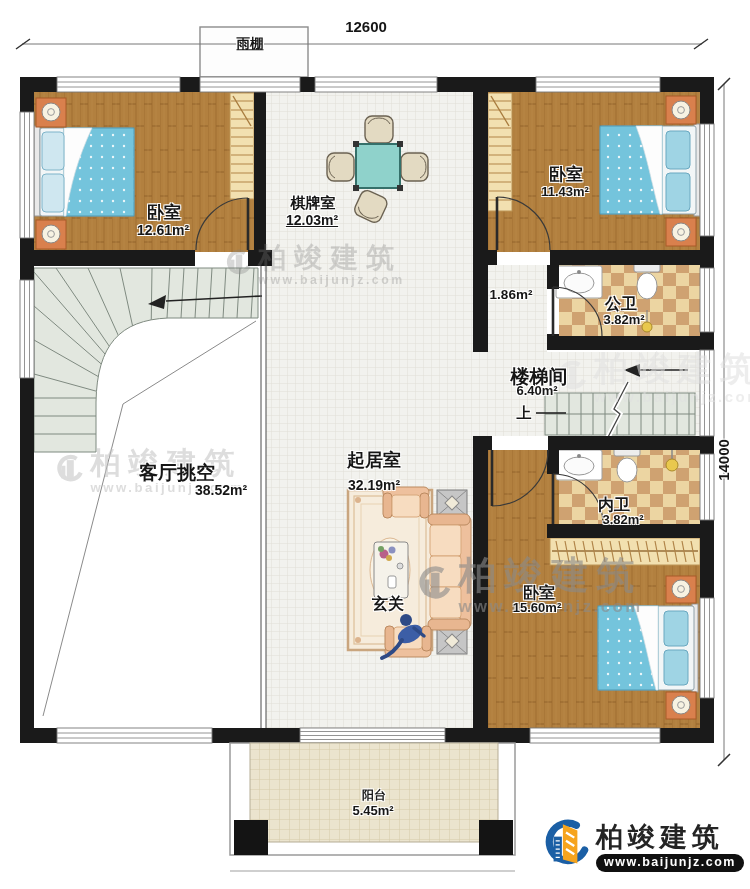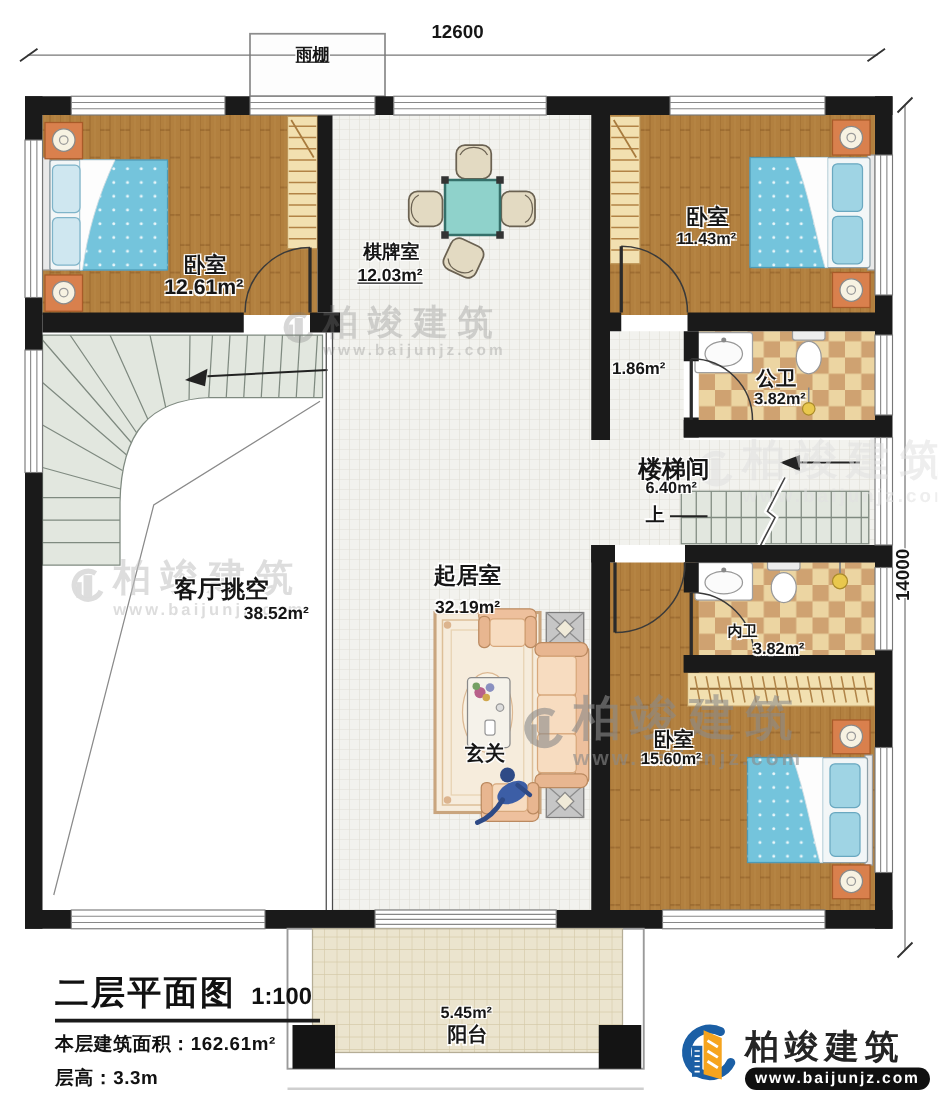--- a/index.html
+++ b/index.html
@@ -440,21 +440,21 @@
         <span class="wm-co">柏竣建筑</span>
         <span class="wm-site">www.baijunjz.com</span>
       </div>
 </div>
 
 <div class="lbl" style="left:366px;top:26px;font-size:15px;">12600</div>
 <div class="lbl vert" style="left:723px;top:460px;font-size:15px;">14000</div>
 <div class="lbl" style="left:250px;top:44px;font-size:13.5px;text-decoration:underline;">雨棚</div>
 
 <div class="lbl" style="left:164px;top:212px;font-size:17px;">卧室</div>
-<div class="lbl" style="left:163px;top:230px;font-size:17px;">12.61m²</div>
+<div class="lbl" style="left:163px;top:230px;font-size:14px;">12.61m²</div>
 
 <div class="lbl" style="left:313px;top:202px;font-size:15px;">棋牌室</div>
 <div class="lbl" style="left:312px;top:220px;font-size:14px;text-decoration:underline;">12.03m²</div>
 
 <div class="lbl" style="left:566px;top:174px;font-size:17px;">卧室</div>
 <div class="lbl" style="left:565px;top:191px;font-size:13px;">11.43m²</div>
 
 <div class="lbl" style="left:621px;top:304px;font-size:16px;">公卫</div>
 <div class="lbl" style="left:624px;top:319px;font-size:13px;">3.82m²</div>
 
@@ -463,39 +463,31 @@
 <div class="lbl" style="left:539px;top:376px;font-size:19px;">楼梯间</div>
 <div class="lbl" style="left:537px;top:390px;font-size:13px;">6.40m²</div>
 <div class="lbl" style="left:524px;top:412px;font-size:15px;">上</div>
 
 <div class="lbl" style="left:177px;top:472px;font-size:19px;">客厅挑空</div>
 <div class="lbl" style="left:177px;top:490px;font-size:14px;margin-left:44px;">38.52m²</div>
 
 <div class="lbl" style="left:374px;top:460px;font-size:18px;">起居室</div>
 <div class="lbl" style="left:374px;top:485px;font-size:14px;">32.19m²</div>
 
-<div class="lbl" style="left:594px;top:505px;font-size:12px;">内卫</div>
+<div class="lbl" style="left:614px;top:505px;font-size:16px;">内卫</div>
 <div class="lbl" style="left:623px;top:519px;font-size:13px;">3.82m²</div>
 
 <div class="lbl" style="left:539px;top:593px;font-size:16px;">卧室</div>
 <div class="lbl" style="left:537px;top:607px;font-size:13px;">15.60m²</div>
 
 <div class="lbl" style="left:388px;top:604px;font-size:16px;">玄关</div>
 
-<div class="lbl" style="left:374px;top:829px;font-size:16px;font-family:Liberation Serif, serif;">阳台</div>
+<div class="lbl" style="left:374px;top:795px;font-size:12px;font-family:Liberation Serif, serif;">阳台</div>
 <div class="lbl" style="left:373px;top:810px;font-size:13px;">5.45m²</div>
 
-<div class="titleblock">
-  <div class="tb-row">
-    <span class="tb-title">二层平面图</span>
-    <span class="tb-scale">1:100</span>
-  </div>
-  <div class="tb-line">本层建筑面积：162.61m²</div>
-  <div class="tb-line">层高：3.3m</div>
-</div>
 
 <div class="logo">
   <svg width="48" height="60" viewBox="0 0 46 58">
     <path d="M33,7 A18,18 0 1 0 41,31" fill="none" stroke="#1b5fa5" stroke-width="7" stroke-linecap="round"></path>
     <polygon points="20,6 34,12 34,44 20,40" fill="#f6a41e"></polygon>
     <path d="M23,14 L31,19 M23,22 L31,27 M23,30 L31,35" stroke="#fff" stroke-width="2.2"></path>
     <rect x="11" y="18" width="8" height="24" fill="#1b5fa5"></rect>
     <path d="M13,22 h4 M13,26 h4 M13,30 h4 M13,34 h4 M13,38 h4" stroke="#fff" stroke-width="1.2"></path>
   </svg>
   <div class="logo-right">

